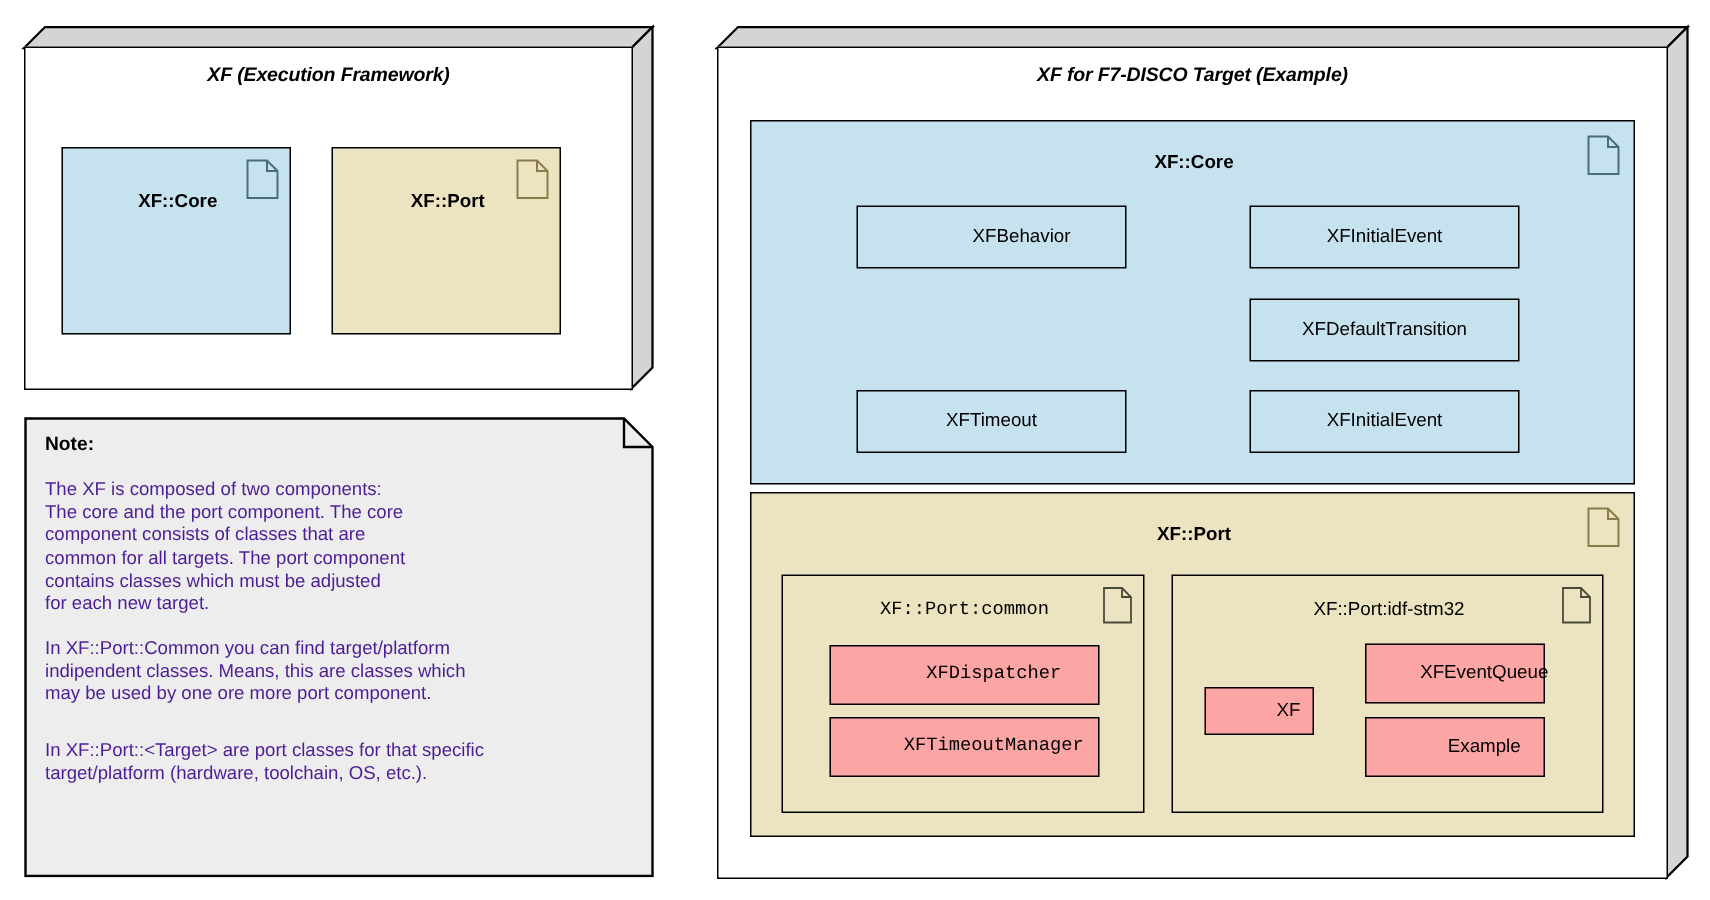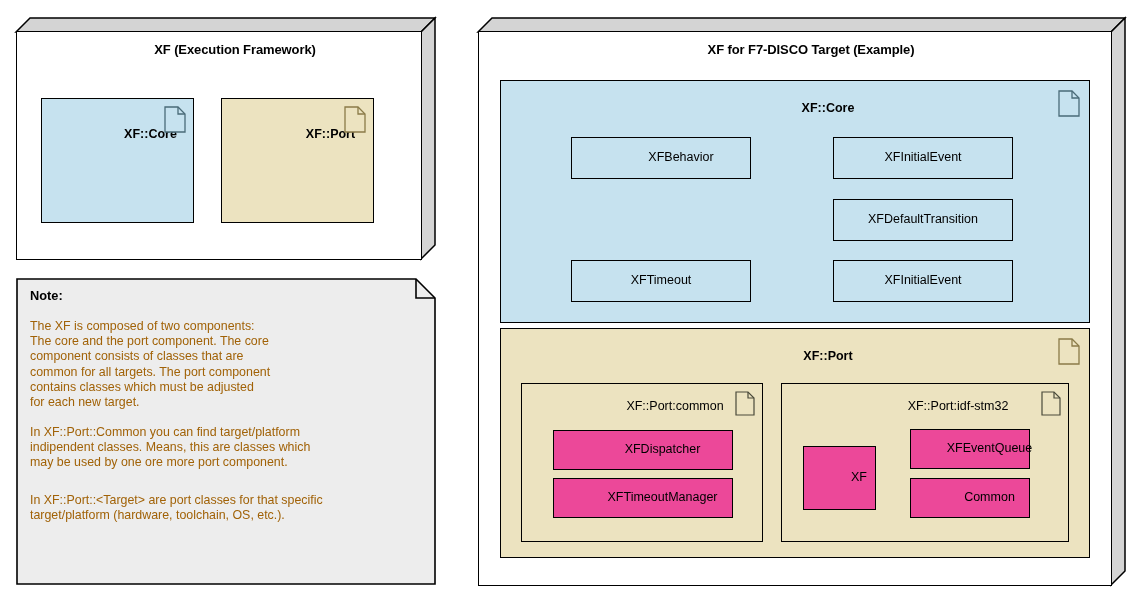--- a/index.html
+++ b/index.html
@@ -31,67 +31,67 @@
     position: absolute;
     box-sizing: border-box;
     border: 1.5px solid #000;
   }
   .box.blue { background: #c6e2ef; }
   .box.tan  { background: #ece3c0; }
 
   
   .pkg-title {
     position: absolute;
-    left: 16px; right: 0;
+    left: 0; right: 0;
     text-align: center;
     font-weight: bold;
     font-size: 13px;
     letter-spacing: -0.1px;
+    font-style: italic;
   }
   .sub-title {
     position: absolute;
     left: 0; right: 0;
     text-align: center;
     font-weight: bold;
     font-size: 12.5px;
-    padding-left: 32px;
   }
   .sub-title.thin {
     font-weight: normal;
     font-size: 12.5px;
   }
 
   
   .cls {
     position: absolute;
     box-sizing: border-box;
     border: 1.4px solid #000;
     display: flex;
     align-items: center;
     justify-content: center;
     font-size: 12.5px;
     text-align: center;
     line-height: 1.1;
   }
   .cls.blue { background: #c6e2ef; }
-  .cls.tan  { background: #ec4899; padding-left: 39px; }
+  .cls.tan  { background: #fca5a5; padding-left: 39px; }
 
   
   .doc-icon { position: absolute; }
   .doc-icon svg { display: block; }
 
   
   .note-wrap { position: absolute; }
   .note-wrap svg { position: absolute; left: 0; top: 0; }
   .note-body {
     position: absolute;
     font-size: 12.4px;
     line-height: 15.2px;
     white-space: pre-wrap;
-    color: #a16207;
+    color: #4c1d95;
   }
   .note-head {
     position: absolute;
     font-size: 12.8px;
     font-weight: bold;
   }
 </style>
 </head>
 <body>
 
@@ -180,21 +180,21 @@
 
   <div class="box tan" style="left:22px; top:314px; width:590px; height:230px;">
     <div class="sub-title" style="top:20px; width:590px;">XF::Port</div>
     <div class="doc-icon" style="right:9px; top:9px;">
       <svg width="22" height="27" viewBox="0 0 22 27">
         <path d="M1 1 H14 L21 8 V26 H1 Z" fill="#ece3c0" stroke="#8a7b48" stroke-width="1.3" stroke-linejoin="miter"></path>
         <path d="M14 1 V8 H21" fill="none" stroke="#8a7b48" stroke-width="1.3"></path>
       </svg>
     </div>
 
-    <div class="box tan" style="left:20px; top:54px; width:242px; height:159px;">
+    <div class="box tan" style="left:20px; top:54px; width:242px; height:159px;font-family:Liberation Mono, monospace;">
       <div class="sub-title thin" style="top:15px; width:242px;">XF::Port:common</div>
       <div class="doc-icon" style="right:7px; top:7px;">
         <svg width="20" height="25" viewBox="0 0 20 25">
           <path d="M1 1 H13 L19 7 V24 H1 Z" fill="#ece3c0" stroke="#4a4a3a" stroke-width="1.2" stroke-linejoin="miter"></path>
           <path d="M13 1 V7 H19" fill="none" stroke="#4a4a3a" stroke-width="1.2"></path>
         </svg>
       </div>
 
       <div class="cls tan" style="left:31px; top:46px; width:180px; height:40px;">XFDispatcher</div>
 
@@ -203,20 +203,20 @@
 
     <div class="box tan" style="left:280px; top:54px; width:288px; height:159px;">
       <div class="sub-title thin" style="top:15px; width:288px;">XF::Port:idf-stm32</div>
       <div class="doc-icon" style="right:7px; top:7px;">
         <svg width="20" height="25" viewBox="0 0 20 25">
           <path d="M1 1 H13 L19 7 V24 H1 Z" fill="#ece3c0" stroke="#4a4a3a" stroke-width="1.2" stroke-linejoin="miter"></path>
           <path d="M13 1 V7 H19" fill="none" stroke="#4a4a3a" stroke-width="1.2"></path>
         </svg>
       </div>
 
-      <div class="cls tan" style="left:21px; top:62px; width:73px; height:64px;">XF</div>
+      <div class="cls tan" style="left:21px; top:74px; width:73px; height:32px;">XF</div>
 
       <div class="cls tan" style="left:128px; top:45px; width:120px; height:40px;">XFEventQueue</div>
 
-      <div class="cls tan" style="left:128px; top:94px; width:120px; height:40px;">Common</div>
+      <div class="cls tan" style="left:128px; top:94px; width:120px; height:40px;">Example</div>
     </div>
   </div>
 </div>
 
 </body></html>

